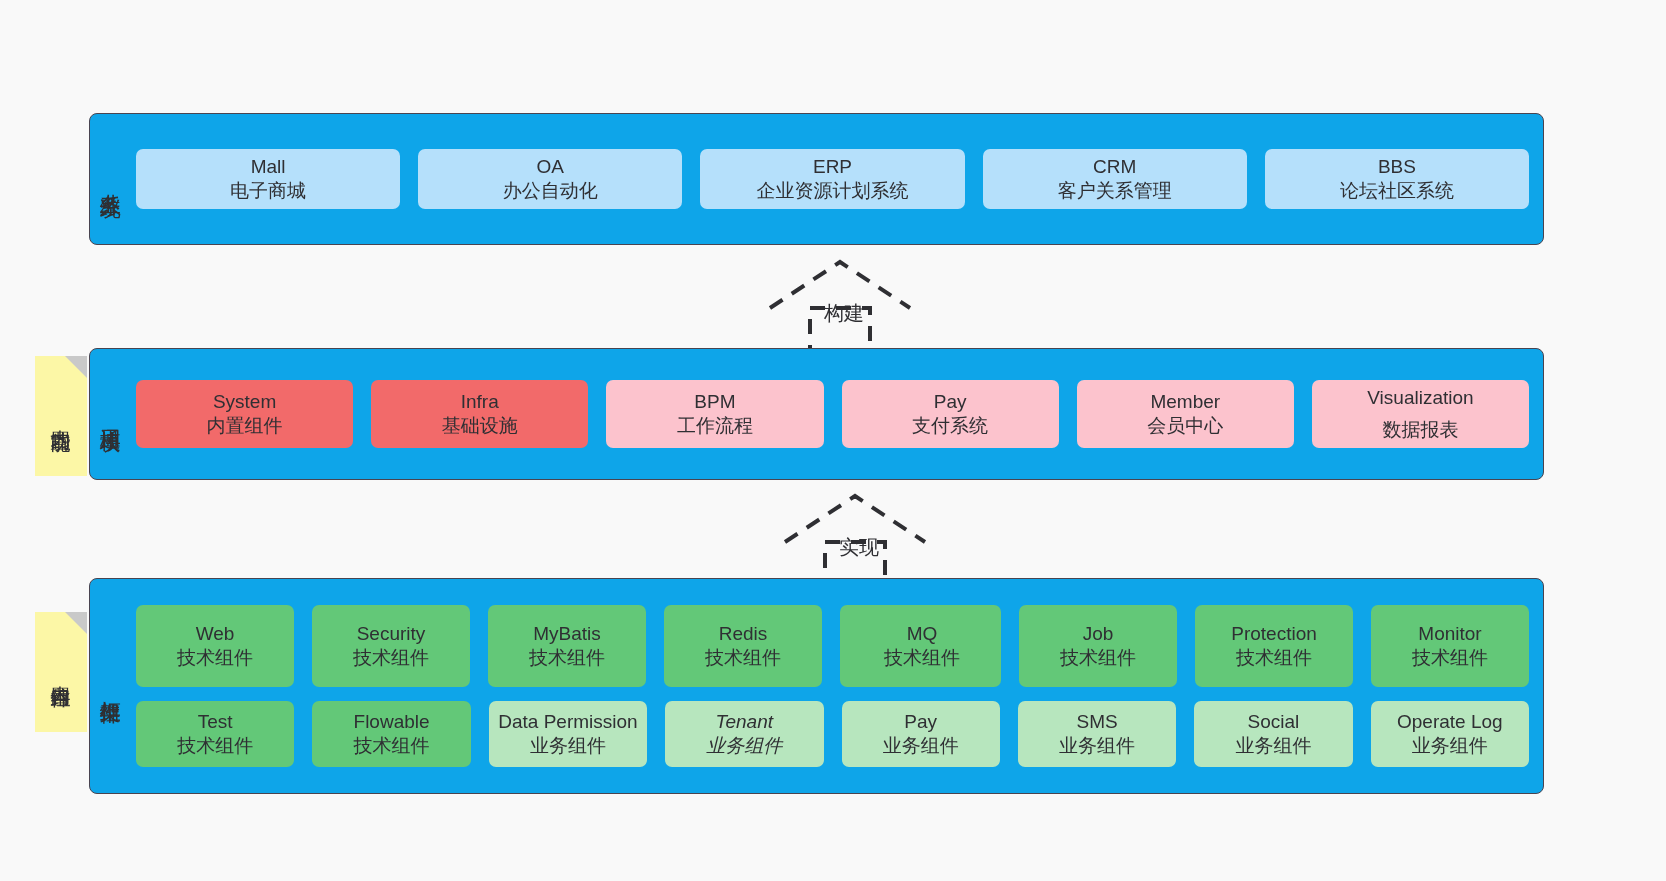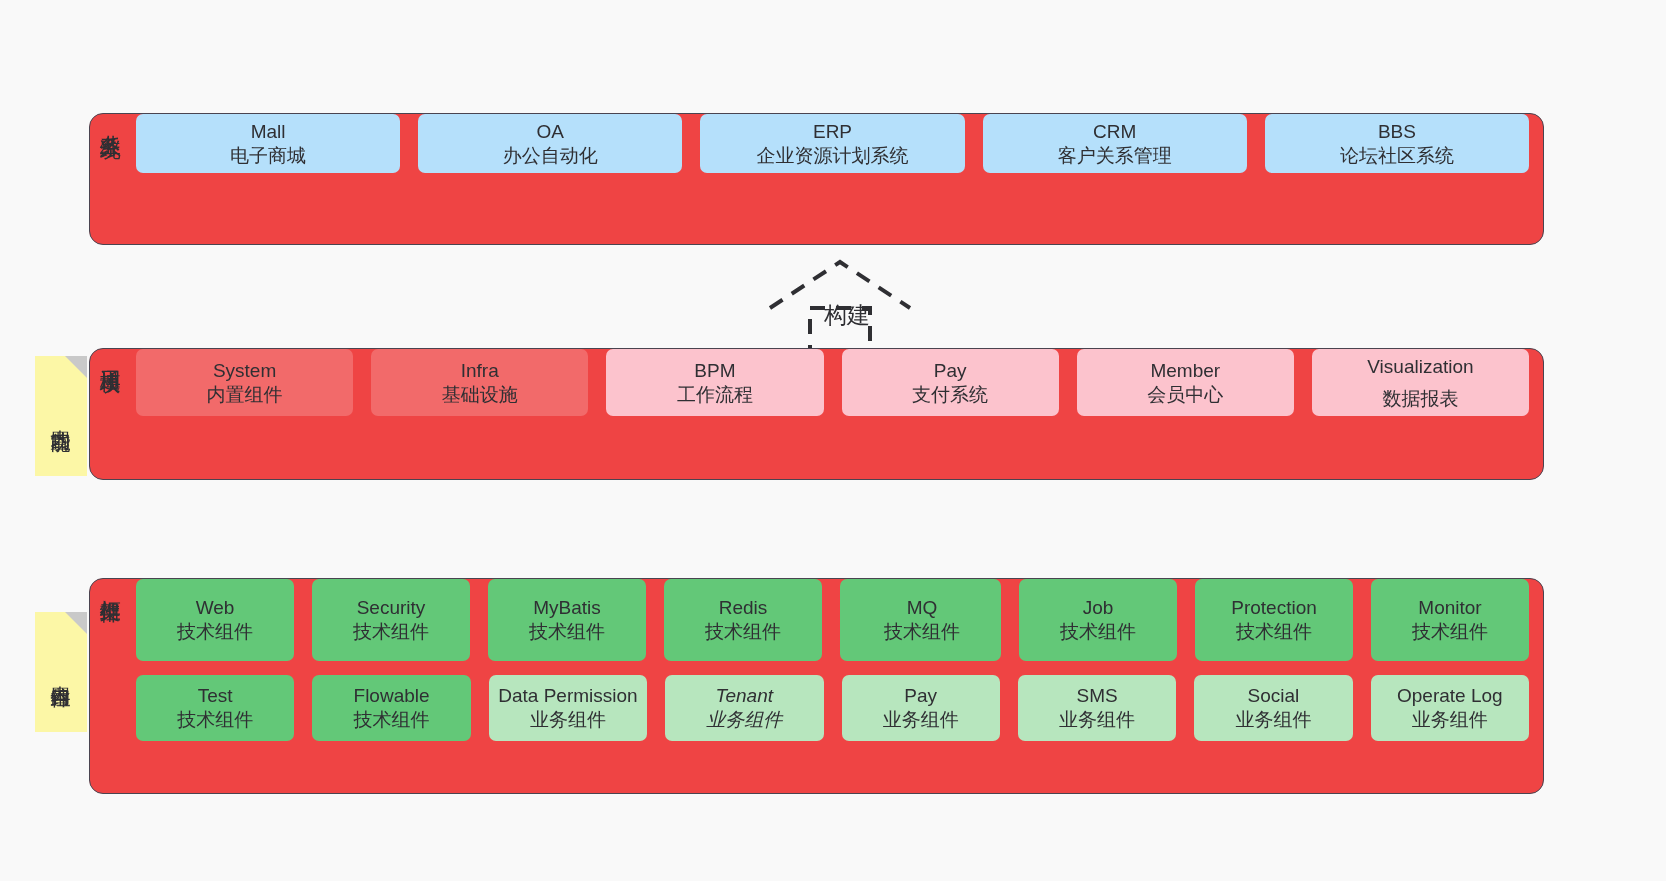--- a/index.html
+++ b/index.html
@@ -17,25 +17,25 @@
   }
   .stage {
     position: absolute;
     inset: 0;
   }
 
   
   .layer {
     position: absolute;
     box-sizing: border-box;
-    background: #ef4444;
+    background: #0ea5e9;
     border: 1.6px solid #4a4450;
-    border-radius: 14px;
-    display: flex;
-    align-items: flex-start;
+    border-radius: 8px;
+    display: flex;
+    align-items: center;
   }
   .layer-title {
     flex: 0 0 auto;
     width: 40px;
     display: flex;
     align-items: center;
     justify-content: center;
     font-size: 21px;
     line-height: 1.08;
     letter-spacing: 1px;
@@ -123,21 +123,21 @@
     inset: 0;
     width: 100%;
     height: 100%;
     overflow: visible;
   }
   .connector .conn-label {
     position: absolute;
     left: 50%;
     top: 44px;
     transform: translateX(-16px);
-    font-size: 23px;
+    font-size: 20px;
     color: #2f2f33;
     background: transparent;
     white-space: nowrap;
     user-select: none;
     font-family: Liberation Mono, monospace;
   }
 </style>
 </head>
 <body>
 
@@ -209,20 +209,27 @@
           <span class="l2">会员中心</span>
         </div>
         <div class="box pink" style="background: rgb(252, 195, 205); gap: 8px;">
           <span class="l1">Visualization</span>
           <span class="l2">数据报表</span>
         </div>
       </div>
     </div>
   </div>
 
+  <div class="connector" style="left:775px; top:490px;">
+    <svg viewBox="0 0 160 96" preserveAspectRatio="none" aria-hidden="true">
+      <path d="M 10 52 L 80 6 L 150 52" fill="none" stroke="#2f2f33" stroke-width="4" stroke-dasharray="15,11" stroke-linecap="butt"></path>
+      <path d="M 50 52 L 110 52 L 110 96 L 50 96 Z" fill="none" stroke="#2f2f33" stroke-width="4" stroke-dasharray="15,11" stroke-linecap="butt"></path>
+    </svg>
+    <span class="conn-label">实现</span>
+  </div>
 
   <div class="note" style="left:35px; top:612px; width:52px; height:120px;">
     <span>内置组件</span>
     <span class="fold"></span>
   </div>
 
   <div class="layer" id="layer-framework" style="left:89px; top:578px; width:1455px; height:216px;">
     <div class="layer-title">框架组件</div>
     <div class="layer-body">
 

